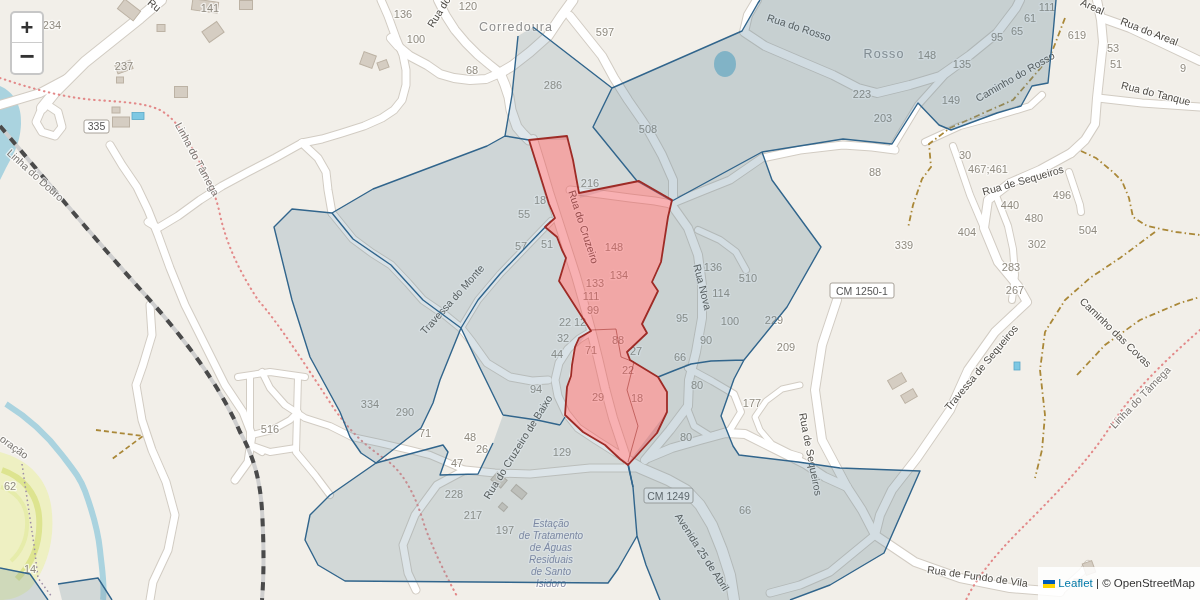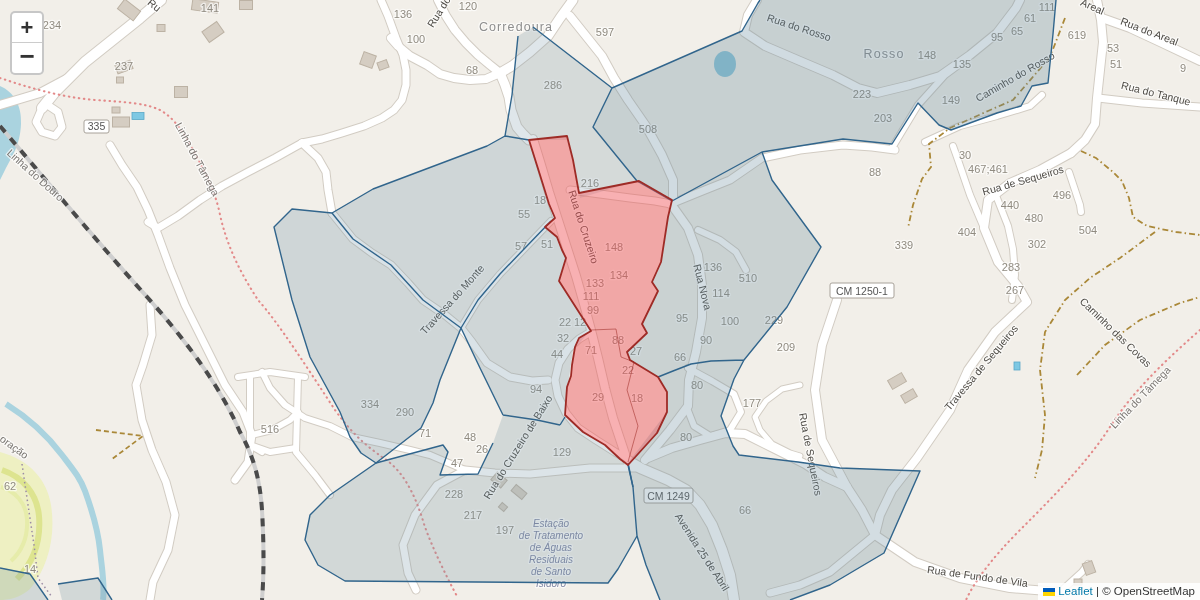--- a/index.html
+++ b/index.html
@@ -384,17 +384,17 @@
 <g fill="none" stroke="#9e2b26" stroke-width="1" stroke-opacity="0.55">
 <path d="M616,329 L621,357 L634,362 M634,362 L627,390 L638,426 L628,462 M591,330 L616,329"></path>
 </g>
 </svg>
 
 <div style="position:absolute;left:10px;top:11px;width:30px;height:60px;background:#fff;border:2px solid rgba(0,0,0,0.22);border-radius:5px;z-index:10;">
 <div style="width:30px;height:30px;text-align:center;font-size:22px;font-weight:bold;color:#333;line-height:30px;border-bottom:1px solid #ccc;box-sizing:border-box;">+</div>
 <div style="width:30px;height:29px;text-align:center;font-size:26px;font-weight:bold;color:#333;line-height:26px;">−</div>
 </div>
 
-<div style="position:absolute;right:0;bottom:0;height:17px;background:rgba(255,255,255,0.85);padding:0 5px;font-size:11.5px;line-height:17px;color:#333;z-index:10;">
+<div style="position:absolute;right:0;bottom:0;height:17px;background:rgba(255,255,255,0.85);padding:8px 5px;font-size:11.5px;line-height:17px;color:#333;z-index:10;">
 <span style="display:inline-block;width:12px;height:8px;vertical-align:-0.5px;"><span style="display:block;width:12px;height:4px;background:#005bbb;"></span><span style="display:block;width:12px;height:4px;background:#ffd500;"></span></span>
 <a style="color:#0078a8;text-decoration:none;"> Leaflet</a> <span style="color:#333;">| © OpenStreetMap</span>
 </div>
 </div>
 
 </body></html>

